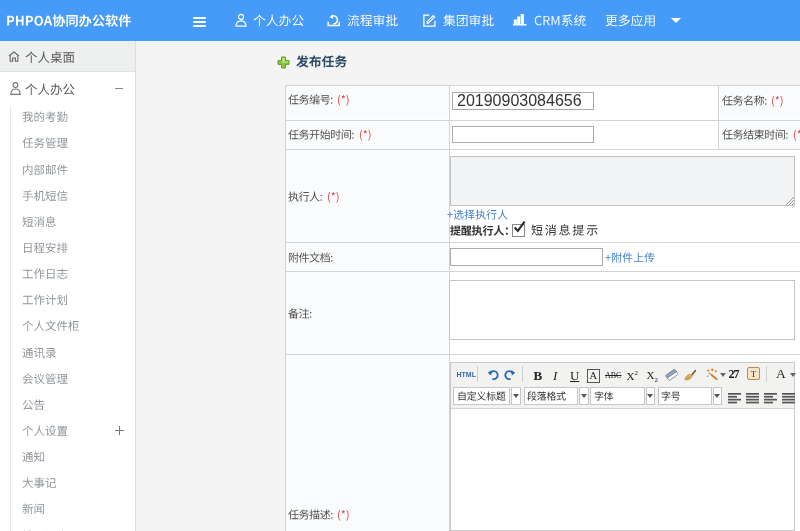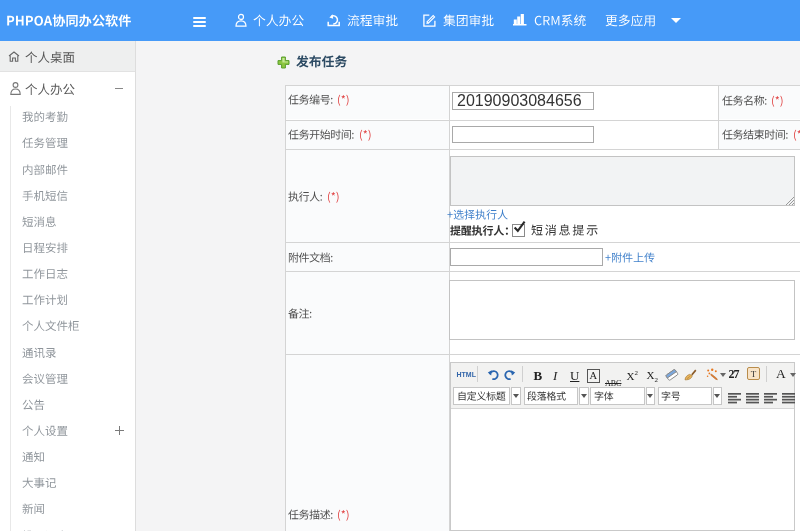--- a/index.html
+++ b/index.html
@@ -231,21 +231,21 @@
     </svg></div>
 <div class="abs" style="left:504px;top:368px;line-height:0"><svg width="13" height="13" viewBox="0 0 13 13">
       <path d="M9.2 6.2 A4 4 0 1 0 6.6 10.9" fill="none" stroke="#2a66b0" stroke-width="1.8"></path>
       <path d="M7.2 2.2 L11.2 4.4 L7.8 7.6 Z" fill="#2a66b0"></path>
     </svg></div>
 <div class="abs" style="left:522px;top:366px;width:1px;height:16px;background:#d0d0d0"></div>
 <div class="abs" style="left:533.5px;top:368px;font-size:13px;color:#222;font-weight:bold;font-family:'Liberation Serif',serif;">B</div>
 <div class="abs" style="left:553px;top:368px;font-size:13px;color:#222;font-style:italic;font-family:'Liberation Serif',serif;">I</div>
 <div class="abs" style="left:570px;top:368px;font-size:13px;color:#222;text-decoration:underline;font-family:'Liberation Serif',serif;">U</div>
 <div class="abs" style="left:587px;top:368.5px;font-size:10.5px;color:#222;border:1px solid #555;padding:0 1.5px;line-height:12px;font-family:'Liberation Serif',serif;">A</div>
-<div class="abs" style="left:605px;top:371px;font-size:8px;color:#222;text-decoration:line-through;font-family:'Liberation Serif',serif;margin-top:8px;">ABC</div>
+<div class="abs" style="left:605px;top:371px;font-size:8px;color:#222;text-decoration:line-through;font-family:'Liberation Serif',serif;">ABC</div>
 <div class="abs" style="left:626.5px;top:369px;font-size:11px;color:#222;font-family:'Liberation Serif',serif;">X<sup style="font-size:7px">2</sup></div>
 <div class="abs" style="left:646.5px;top:369px;font-size:11px;color:#222;font-family:'Liberation Serif',serif;">X<sub style="font-size:7px">2</sub></div>
 <div class="abs" style="left:664.5px;top:368px;line-height:0"><svg width="14" height="13" viewBox="0 0 14 13">
       <g transform="rotate(-35 7 7)">
         <rect x="1.5" y="3.8" width="11" height="6.2" rx="1.2" fill="#fff" stroke="#8a8a8a" stroke-width="0.9"></rect>
         <path d="M2.7 3.8 H11.3 A1.2 1.2 0 0 1 12.5 5 V6.8 H1.5 V5 A1.2 1.2 0 0 1 2.7 3.8 Z" fill="#7ba7dc" stroke="#8a8a8a" stroke-width="0.9"></path>
       </g>
     </svg></div>
 <div class="abs" style="left:684px;top:368px;line-height:0"><svg width="13" height="13" viewBox="0 0 13 13">
       <path d="M7.2 6.2 L11.2 1.6 L12.4 2.8 L8.4 7.4 Z" fill="#8a5a28"></path>

